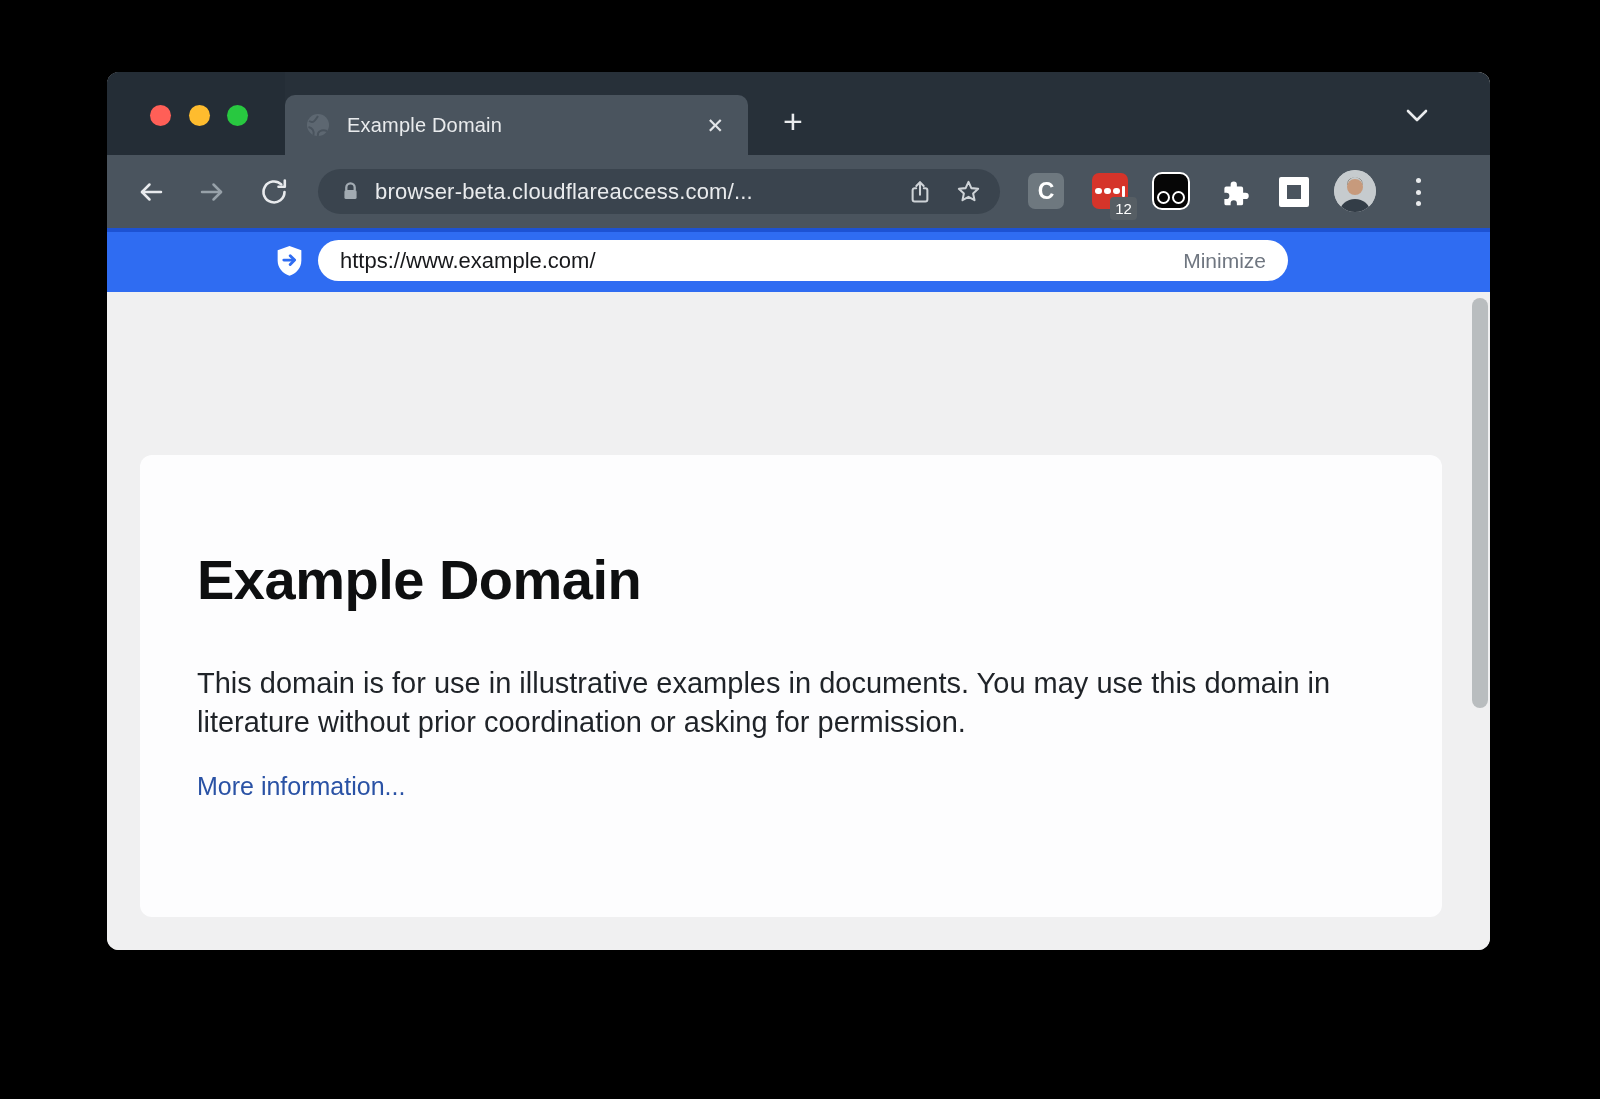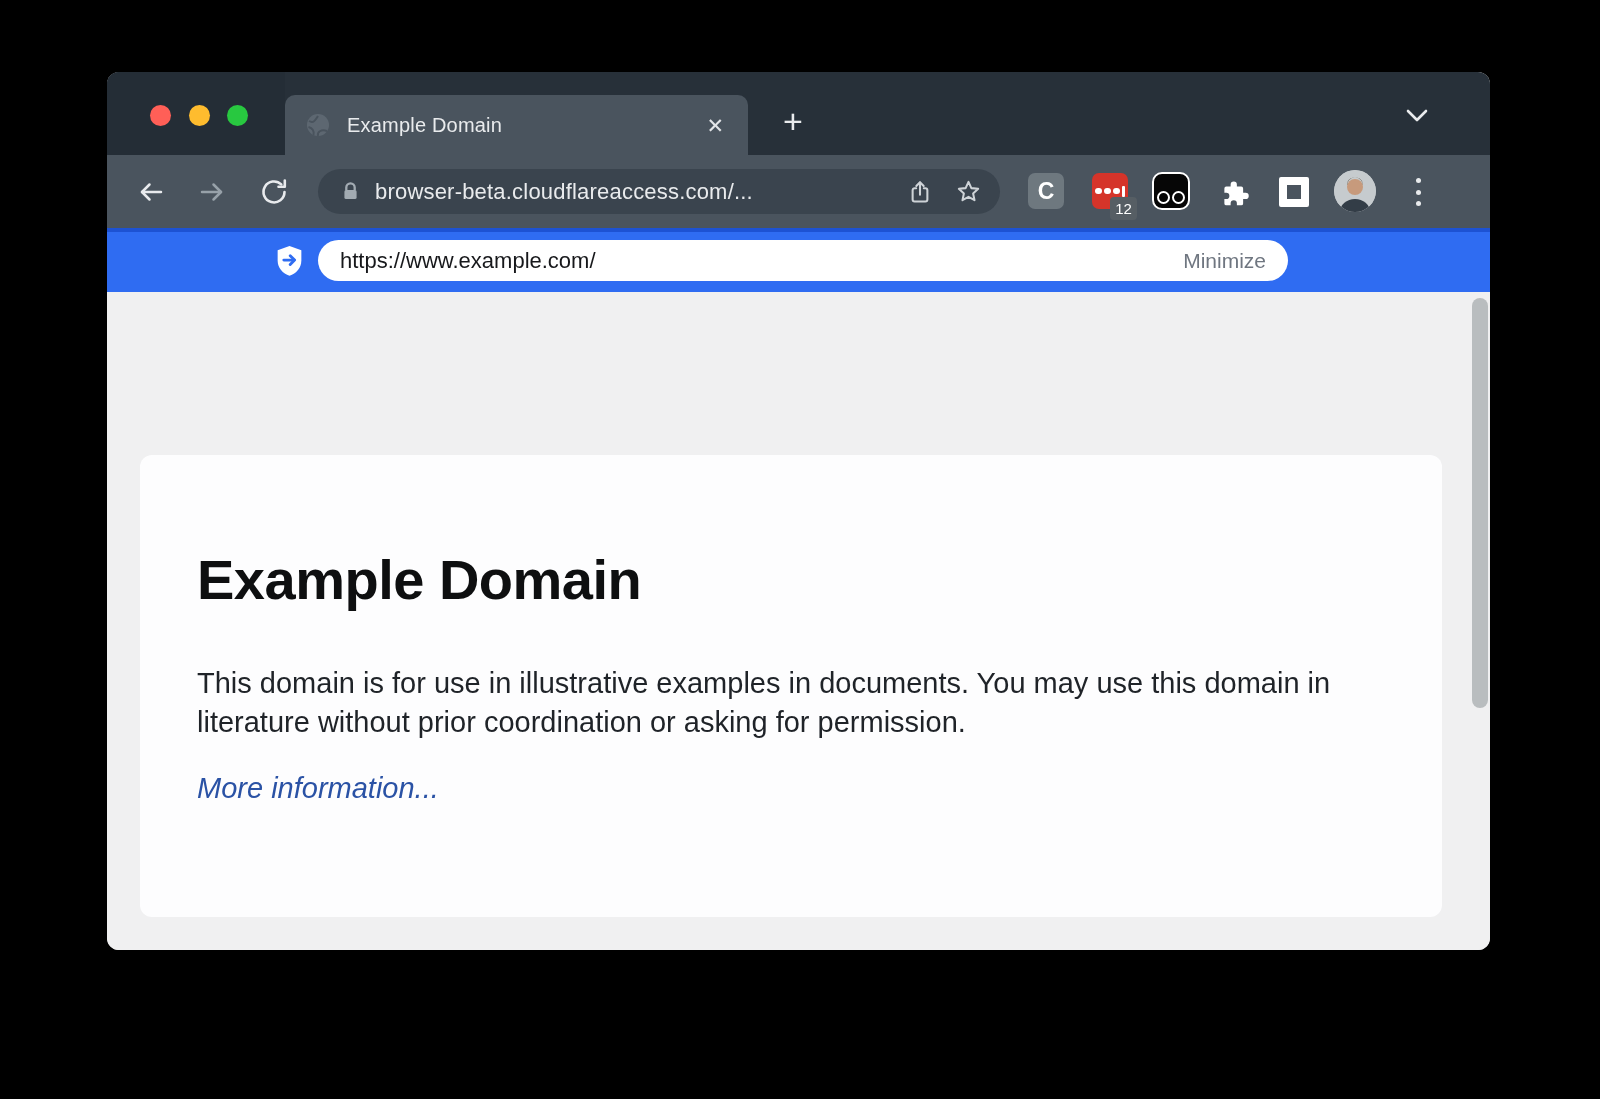--- a/index.html
+++ b/index.html
@@ -79,21 +79,21 @@
     background:#fff; border-radius:21px; display:flex; align-items:center; padding:8px 22px; }
   .banner-pill .remote-url { color:#17181b; font-size:22px; flex:1; white-space:nowrap; overflow:hidden; }
   .banner-pill .minimize { color:#6f7680; font-size:21px; flex:0 0 auto;text-align:right; }
 
   
   .viewport { position:absolute; left:0; top:220px; width:100%; height:658px; background:#f0f0f1; }
   .card { position:absolute; left:33px; top:163px; width:1302px; height:462px;
     background:#fdfdfe; border-radius:12px; padding:92px 60px 0 57px; }
   .card h1 { font-size:56px; font-weight:700; color:#0e0f10; letter-spacing:-.5px; }
   .card p { margin-top:52px; font-size:29px; line-height:39px; color:#1f2328; max-width:1160px; }
-  .card a { display:inline-block; margin-top:30px; font-size:29px; color:#2a52a5; text-decoration:none;font-style:italic; }
+  .card a { display:inline-block; margin-top:30px; font-size:25px; color:#2a52a5; text-decoration:none; }
   .scrollthumb { position:absolute; right:2px; top:6px; width:16px; height:410px;
     background:#b9bdbf; border-radius:8px; }
 
   svg { display:block; }
 </style>
 </head>
 <body>
 
 <div class="stage">
   <div class="window">

